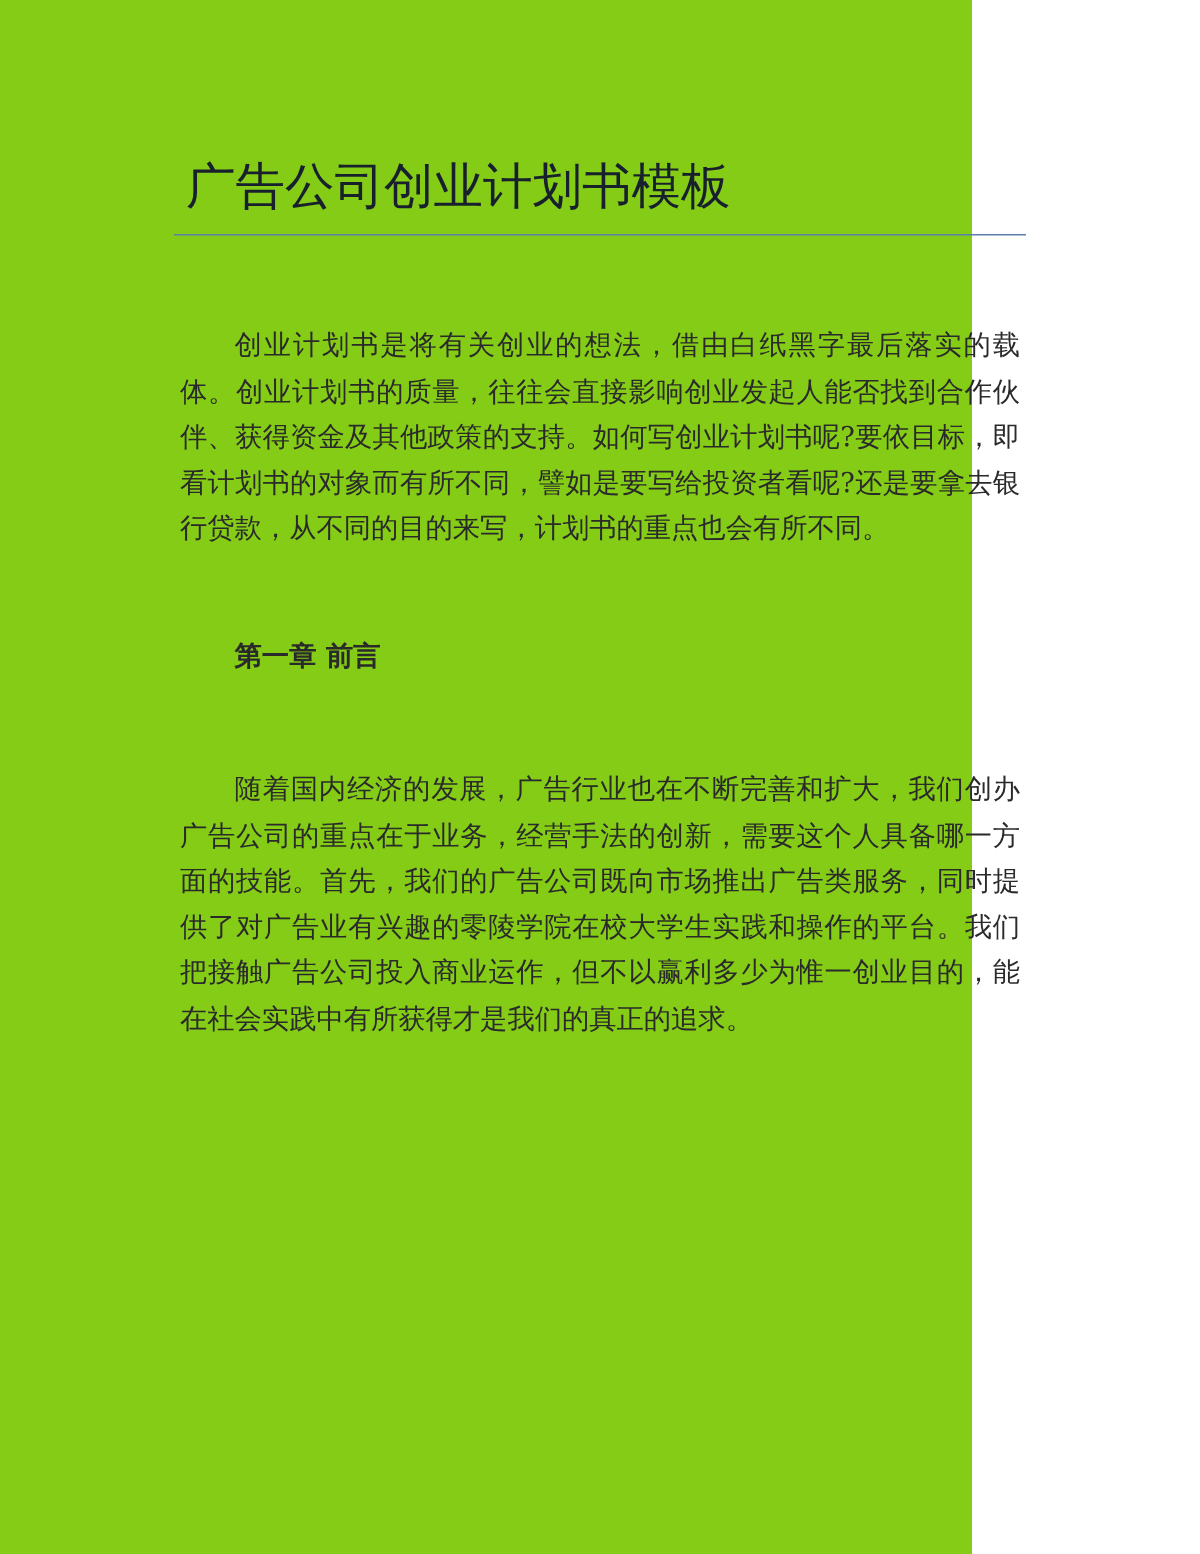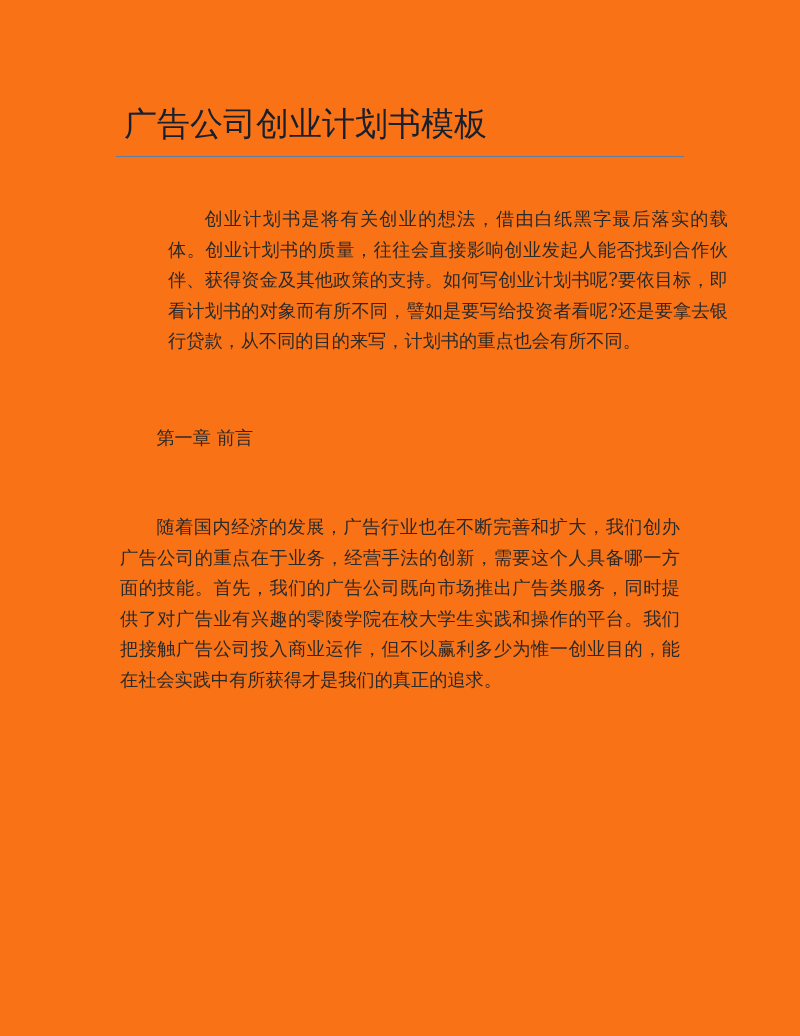--- a/index.html
+++ b/index.html
@@ -9,22 +9,22 @@
     }
     body {
       width: 800px;
       height: 1036px;
       position: relative;
       overflow: hidden;
     }
     .page {
       position: absolute;
       left: 0; top: 0;
-      width: 800px; height: 1036px;
-      background: #f97316;
+      width: 648px; height: 1036px;
+      background: #84cc16;
     }
     .doc-title {
       position: absolute;
       left: 124px;
       top: 100px;
       font-family: "DejaVu Sans", "Liberation Sans", sans-serif;
       font-size: 33px;
       color: #17202c;
       letter-spacing: 0px;
       line-height: 48px;
@@ -46,27 +46,28 @@
       font-size: 18.2px;
       color: #2a2a2a;
       line-height: 30.5px;
       text-align: justify;
       text-justify: inter-ideograph;
     }
     .para {
       margin: 0;
       text-indent: 2em;
     }
-    .p1 { top: 204px; margin-left: 48px; }
+    .p1 { top: 216px; }
     .p2 { top: 423px; }
     .p3 { top: 512px; }
     .p4 { top: 731px; }
     .heading {
       margin: 0;
       text-indent: 2em;
+      font-weight: bold;
     }
   </style>
 </head>
 <body>
 
 <div class="page">
   <div class="doc-title">广告公司创业计划书模板</div>
   <div class="title-rule"></div>
 
   <div class="body p1">

